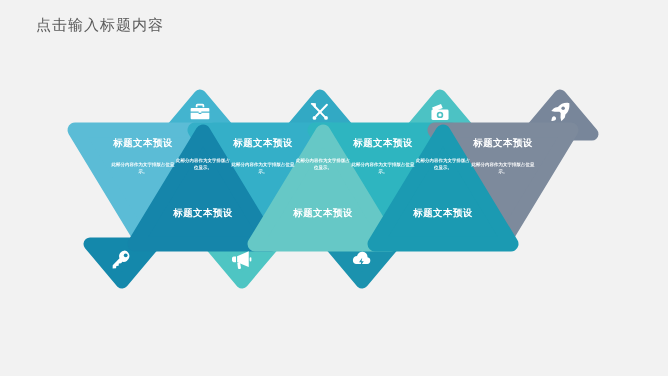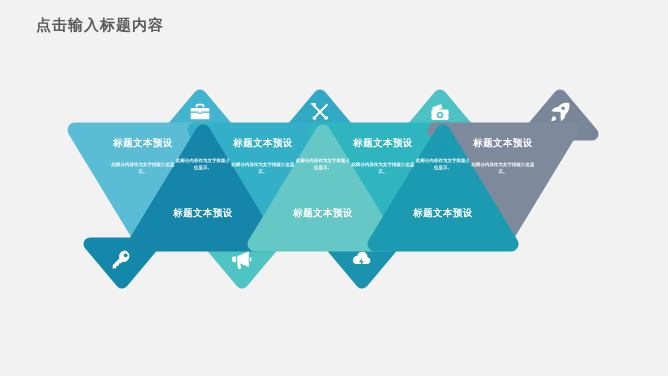--- a/index.html
+++ b/index.html
@@ -6,21 +6,21 @@
   body{
     width:668px;height:376px;overflow:hidden;
     background:#f2f2f2;
     font-family:"Liberation Sans","DejaVu Sans",sans-serif;
     position:relative;
   }
   #slide{position:absolute;inset:0;background:#f2f2f2;}
 
   #page-title{
     position:absolute;left:36px;top:16px;
-    font-size:15px;font-weight:700;color:#5a5a5a;
+    font-size:15px;font-weight:400;color:#5a5a5a;
     letter-spacing:1px;white-space:nowrap;
   }
 
   #diagram{position:absolute;left:0;top:0;width:668px;height:376px;}
   #diagram svg{position:absolute;left:0;top:0;}
 
   .tri-title{
     position:absolute;color:#ffffff;font-weight:700;
     font-size:9.5px;letter-spacing:.4px;white-space:nowrap;
     text-align:center;

